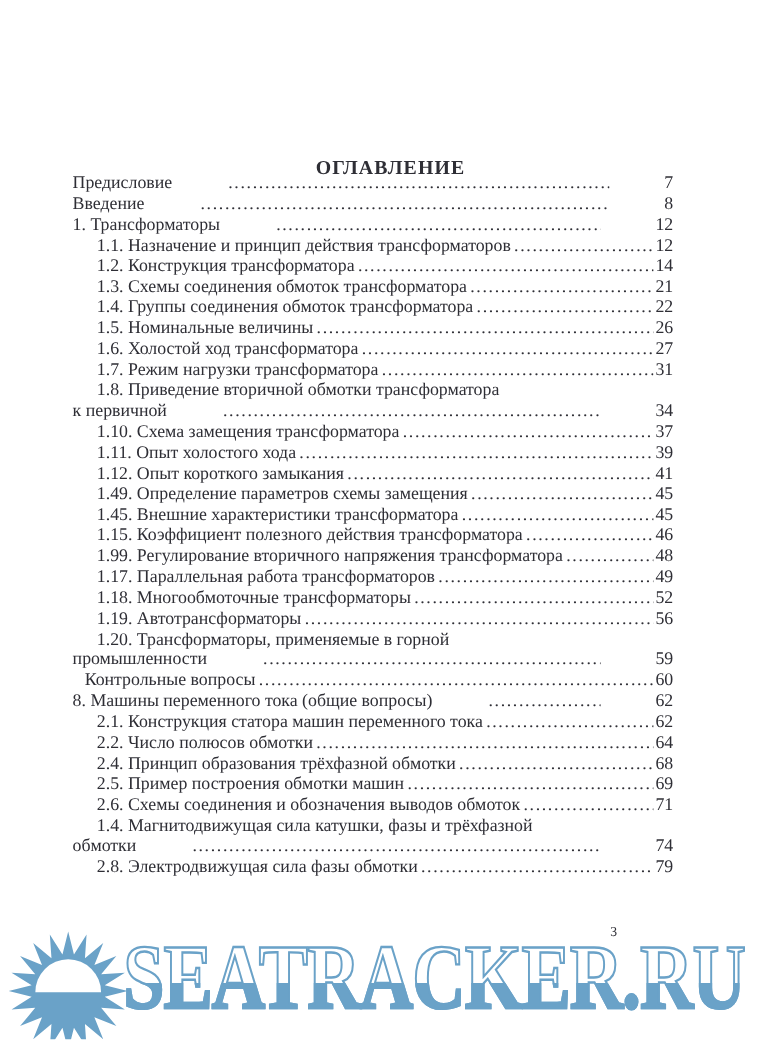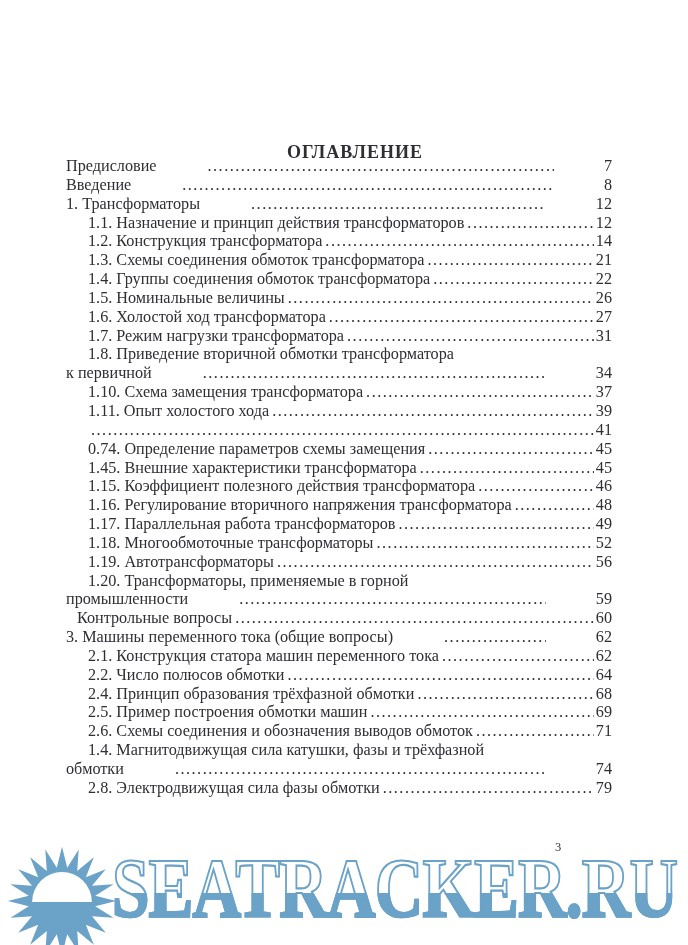--- a/index.html
+++ b/index.html
@@ -169,40 +169,41 @@
     <span class="t">1.10. Схема замещения трансформатора</span>
     <span class="dots"></span>
     <span class="pg">37</span>
   </div>
       <div class="row ind1">
     <span class="t">1.11. Опыт холостого хода</span>
     <span class="dots"></span>
     <span class="pg">39</span>
   </div>
       <div class="row ind1">
+    <span class="t">1.12. Опыт короткого замыкания</span>
     <span class="dots"></span>
     <span class="pg">41</span>
   </div>
       <div class="row ind1">
-    <span class="t">0.74. Определение параметров схемы замещения</span>
+    <span class="t">1.49. Определение параметров схемы замещения</span>
     <span class="dots"></span>
     <span class="pg">45</span>
   </div>
       <div class="row ind1">
     <span class="t">1.45. Внешние характеристики трансформатора</span>
     <span class="dots"></span>
     <span class="pg">45</span>
   </div>
       <div class="row ind1">
     <span class="t">1.15. Коэффициент полезного действия трансформатора</span>
     <span class="dots"></span>
     <span class="pg">46</span>
   </div>
       <div class="row ind1">
-    <span class="t">1.16. Регулирование вторичного напряжения трансформатора</span>
+    <span class="t">1.99. Регулирование вторичного напряжения трансформатора</span>
     <span class="dots"></span>
     <span class="pg">48</span>
   </div>
       <div class="row ind1">
     <span class="t">1.17. Параллельная работа трансформаторов</span>
     <span class="dots"></span>
     <span class="pg">49</span>
   </div>
       <div class="row ind1">
     <span class="t">1.18. Многообмоточные трансформаторы</span>
@@ -223,21 +224,21 @@
     <span class="t">промышленности</span>
     <span class="dots"></span>
     <span class="pg">59</span>
   </div>
       <div class="row indh">
     <span class="t">Контрольные вопросы</span>
     <span class="dots"></span>
     <span class="pg">60</span>
   </div>
       <div class="row ind0">
-    <span class="t">3. Машины переменного тока (общие вопросы)</span>
+    <span class="t">8. Машины переменного тока (общие вопросы)</span>
     <span class="dots"></span>
     <span class="pg">62</span>
   </div>
       <div class="row ind1">
     <span class="t">2.1. Конструкция статора машин переменного тока</span>
     <span class="dots"></span>
     <span class="pg">62</span>
   </div>
       <div class="row ind1">
     <span class="t">2.2. Число полюсов обмотки</span>

